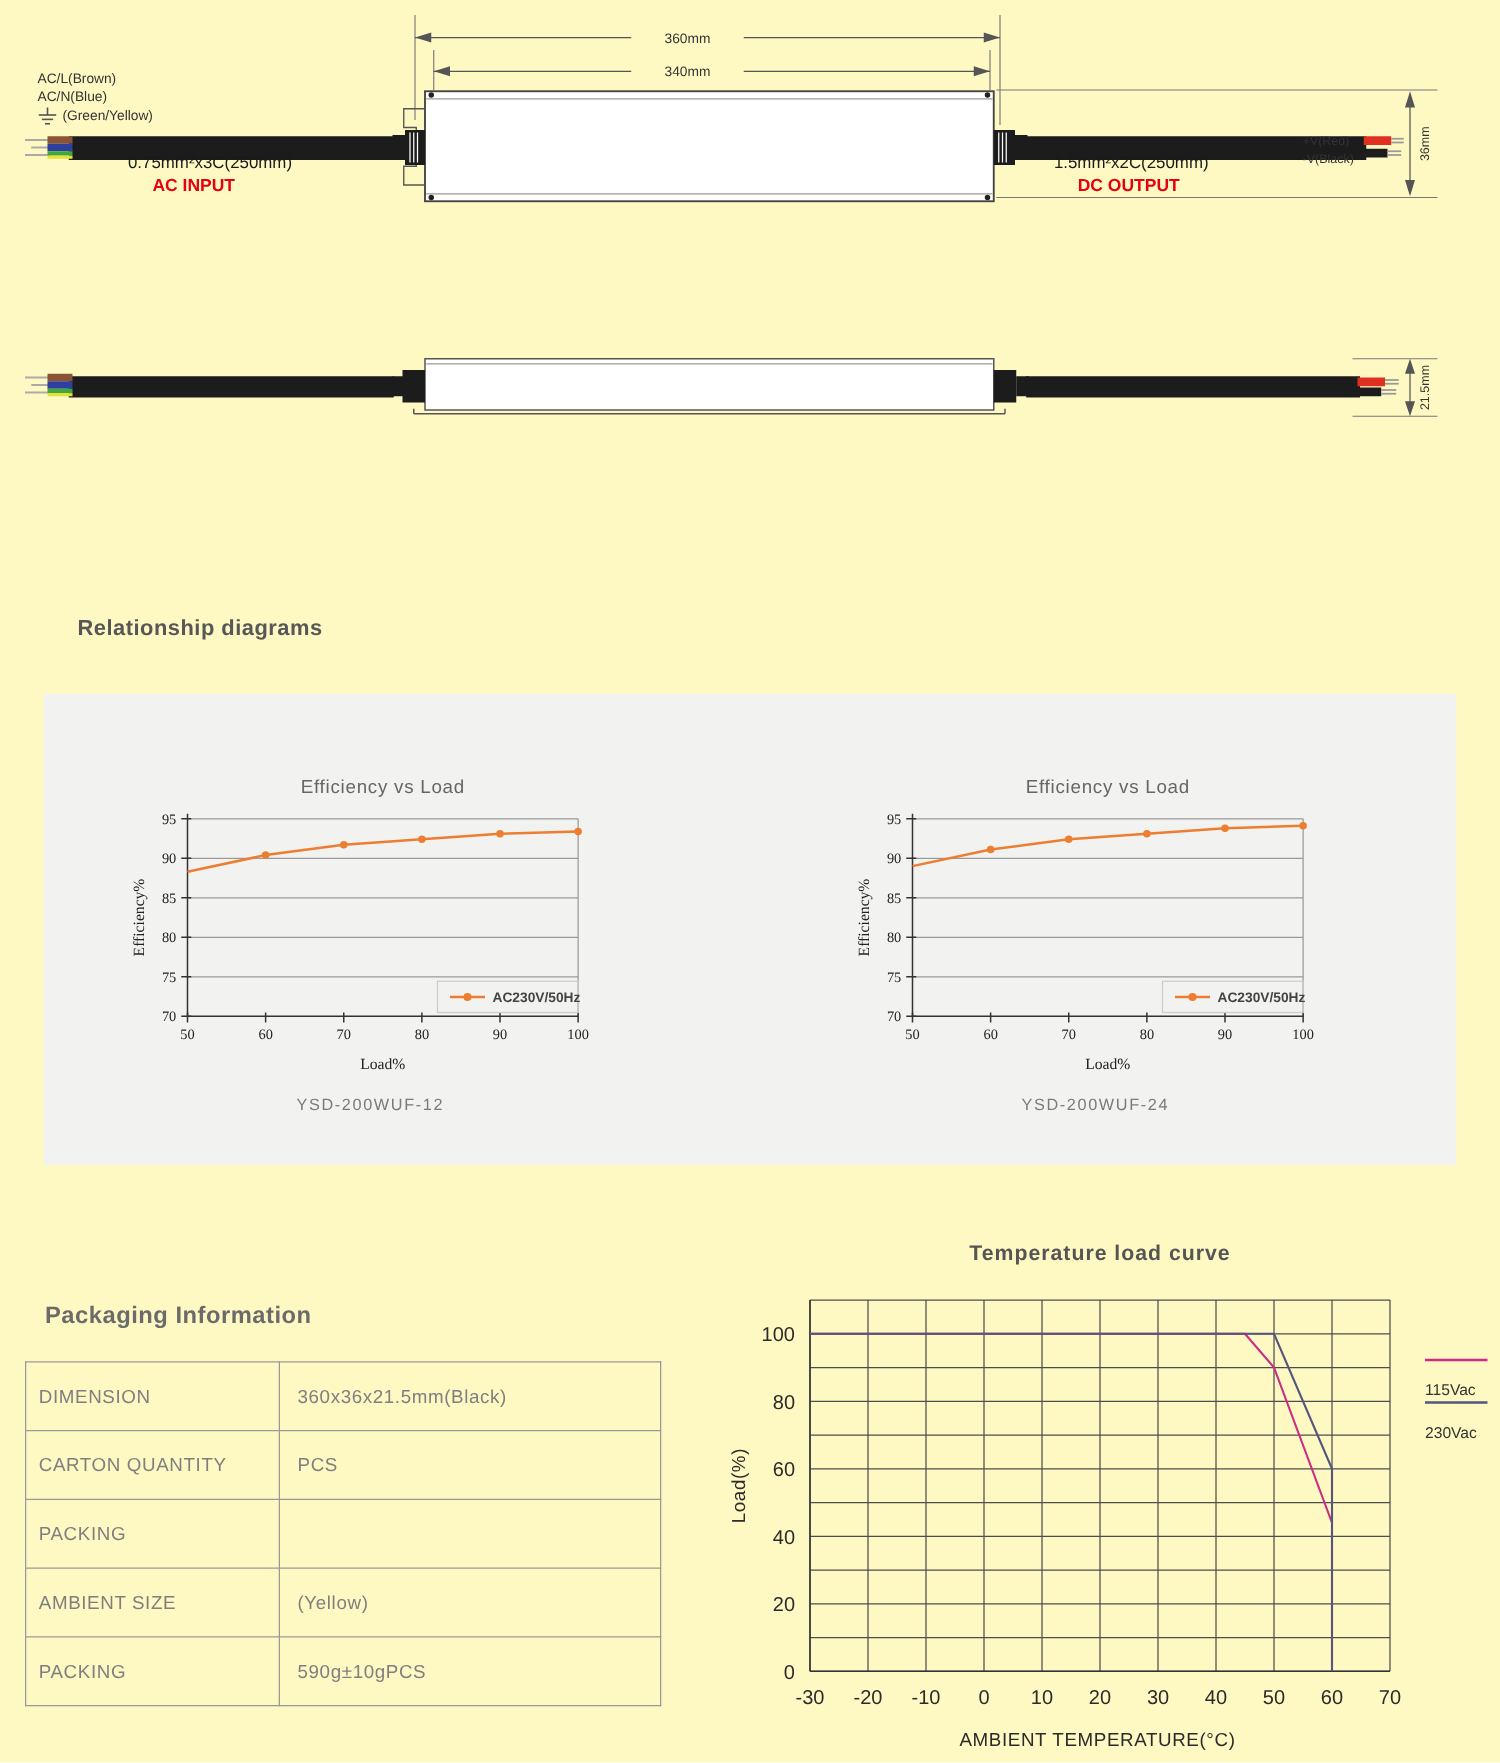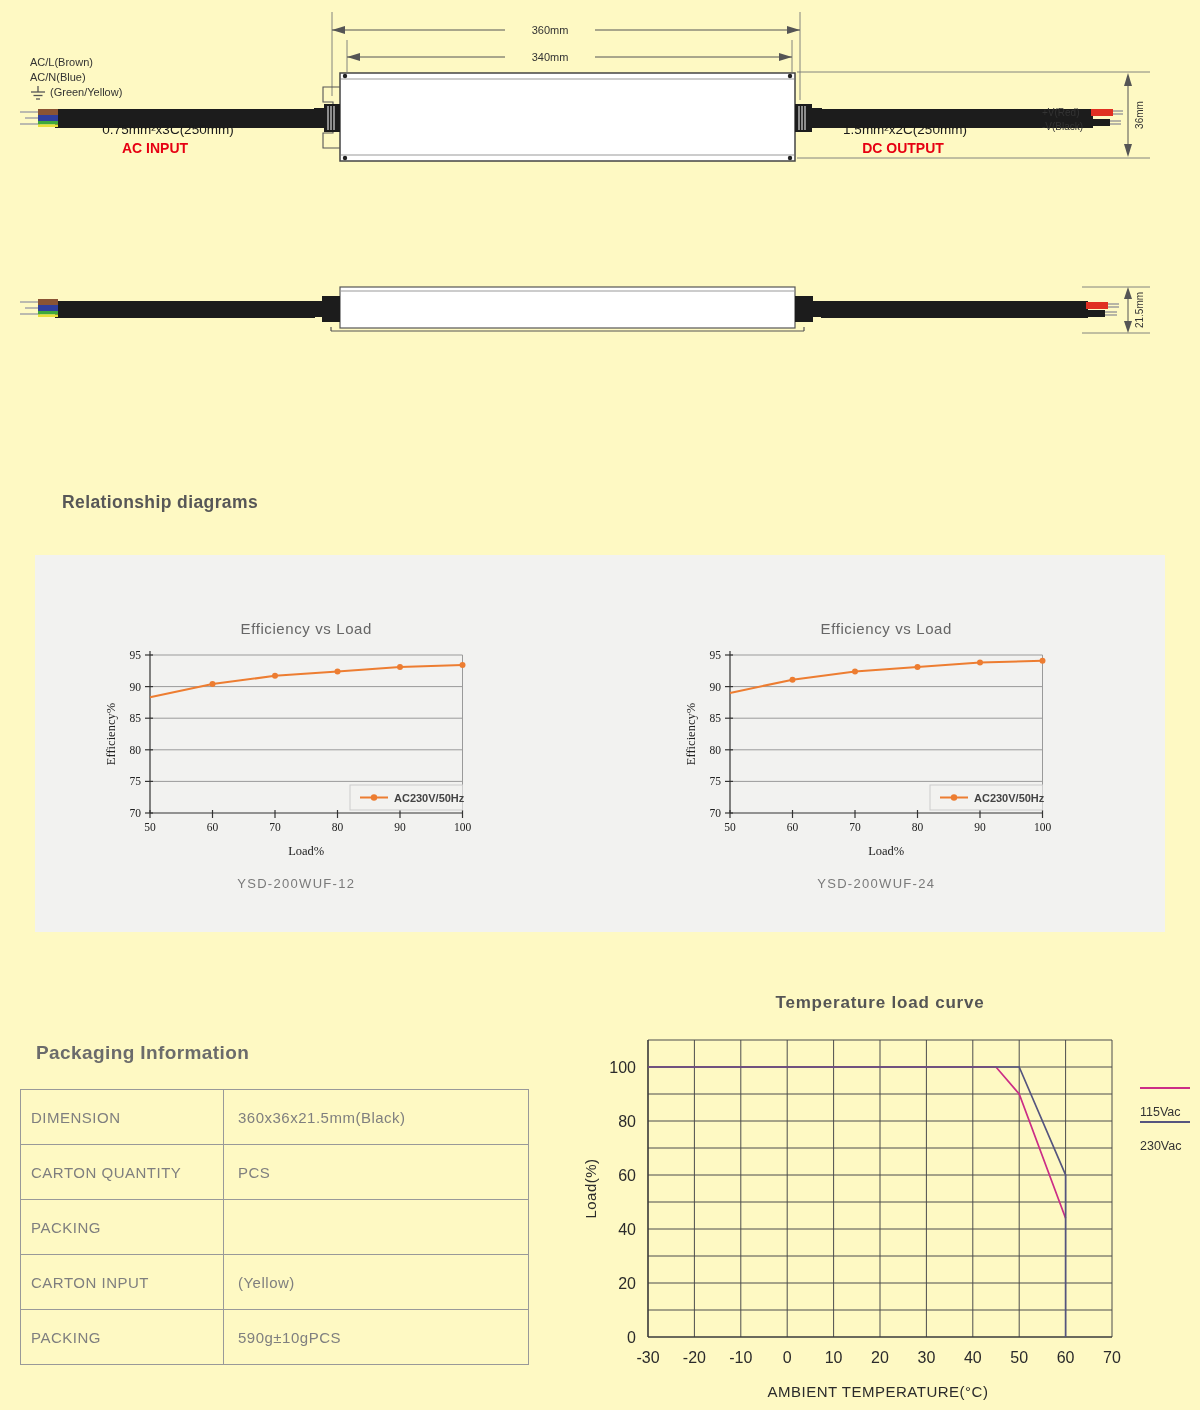--- a/index.html
+++ b/index.html
@@ -388,21 +388,21 @@
         </tr>
         <tr>
           <td class="c1">CARTON QUANTITY</td>
           <td class="c2">PCS</td>
         </tr>
         <tr>
           <td class="c1">PACKING</td>
           <td class="c2"></td>
         </tr>
         <tr>
-          <td class="c1">CARTON INPUT</td>
+          <td class="c1">AMBIENT SIZE</td>
           <td class="c2">(Yellow)</td>
         </tr>
         <tr>
           <td class="c1">PACKING</td>
           <td class="c2">590g±10gPCS</td>
         </tr>
       </tbody>
   </table>
 
 </div>

